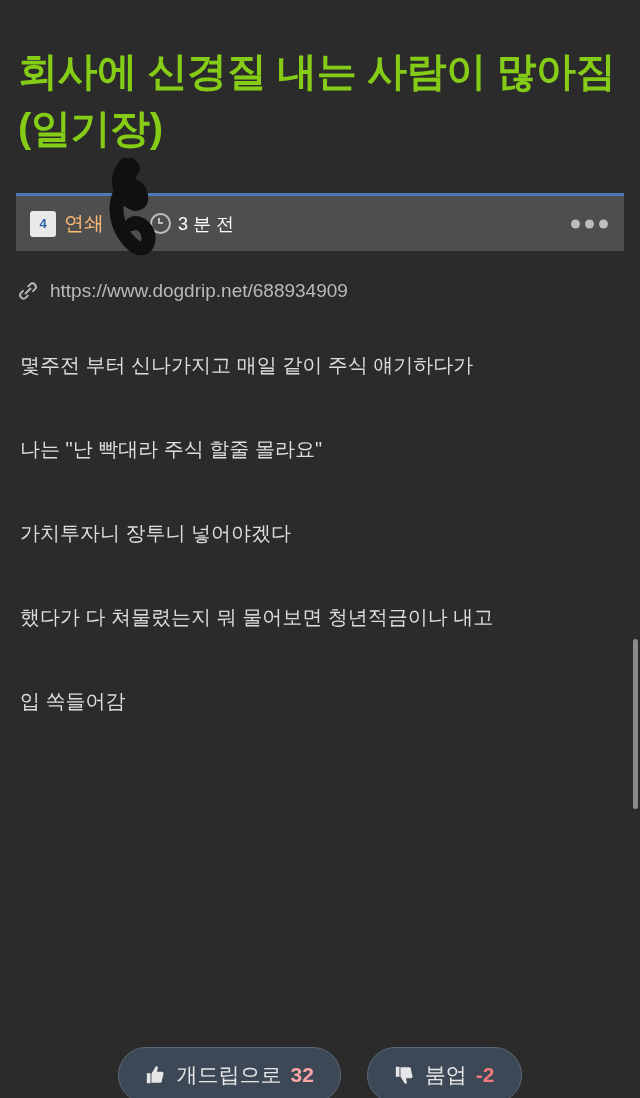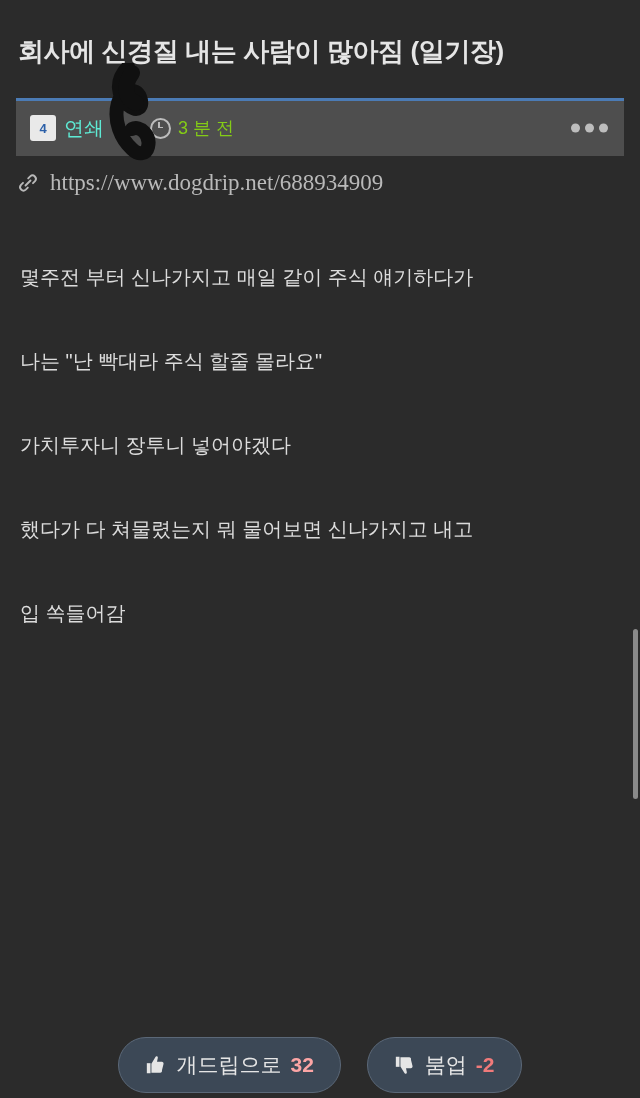--- a/index.html
+++ b/index.html
@@ -20,24 +20,24 @@
     width: 640px;
     height: 1098px;
     background: #2b2b2b;
     position: relative;
     box-sizing: border-box;
   }
 
   
   .post-title {
     padding: 16px 18px 10px 18px;
-    font-size: 26px;
+    font-size: 40px;
     line-height: 1.42;
     font-weight: bold;
-    color: #e5e5e5;
+    color: #84cc16;
     letter-spacing: -0.4px;
   }
 
   
   .author-bar {
     margin: 8px 16px 0 16px;
     height: 58px;
     background: #4e4e4e;
     border-top: 3px solid #4b7bb5;
     display: flex;
@@ -55,28 +55,28 @@
     align-items: center;
     justify-content: center;
     font-size: 13px;
     color: #2b5fa8;
     font-weight: bold;
     flex: none;
   }
   .author-name {
     margin-left: 8px;
     font-size: 20px;
-    color: #5eead4;
+    color: #fdba74;
     white-space: nowrap;
   }
   .time-wrap {
     display: flex;
     align-items: center;
     margin-left: 46px;
-    color: #84cc16;
+    color: #ffffff;
     font-size: 18px;
     white-space: nowrap;
   }
   .clock-icon {
     width: 17px;
     height: 17px;
     border: 2px solid #bdbdbd;
     border-radius: 50%;
     position: relative;
     margin-right: 7px;
@@ -121,41 +121,40 @@
     position: absolute;
     left: 72px;
     top: -38px;
     width: 90px;
     height: 100px;
     pointer-events: none;
   }
 
   
   .link-row {
-    margin: 14px 16px 0 16px;
+    margin: 28px 16px 0 16px;
     display: flex;
     align-items: center;
     color: #b9b9b9;
-    font-size: 23px;
-    font-family: Liberation Serif, serif;
+    font-size: 19px;
   }
   .link-icon {
     margin-right: 10px;
     flex: none;
     display: inline-flex;
   }
   .link-url {
     white-space: nowrap;
     overflow: hidden;
     text-overflow: ellipsis;
   }
 
   
   .post-body {
-    margin: 68px 20px 0 20px;
+    margin: 49px 20px 0 20px;
     font-size: 20px;
     color: #dcdcdc;
     line-height: 1.3;
   }
   .post-body p {
     margin: 0 0 58px 0;
     white-space: pre-wrap;
   }
   .post-body p:last-child { margin-bottom: 0; }
 
@@ -234,21 +233,21 @@
         <path d="M11.8 16.6 L9.8 18.6 a3.4 3.4 0 0 1 -4.8 -4.8 L7 11.8"></path>
       </svg>
     </span>
     <span class="link-url">https://www.dogdrip.net/688934909</span>
   </div>
 
   <div class="post-body">
     <p>몇주전 부터 신나가지고 매일 같이 주식 얘기하다가</p>
     <p>나는 "난 빡대라 주식 할줄 몰라요"</p>
     <p>가치투자니 장투니 넣어야겠다</p>
-    <p>했다가 다 쳐물렸는지 뭐 물어보면 신나가지고 내고</p>
+    <p>했다가 다 쳐물렸는지 뭐 물어보면 청년적금이나 내고</p>
     <p>입 쏙들어감</p>
   </div>
 
   <div class="scrollbar"></div>
 
   <div class="vote-bar">
     <div class="vote-btn">
       <span class="thumb">
         <svg width="22" height="22" viewBox="0 0 24 24" fill="#e6e6e6">
           <path d="M2 10h4v11H2z"></path>

